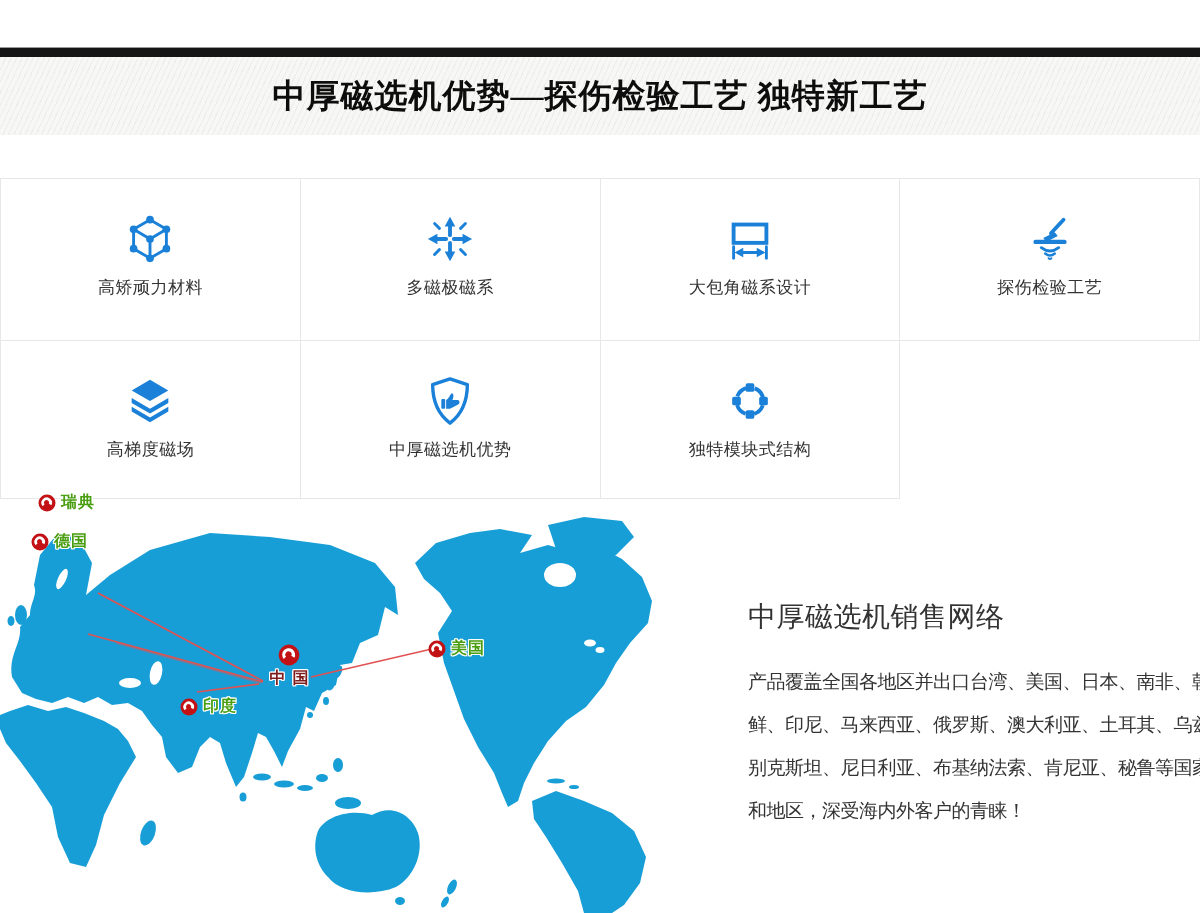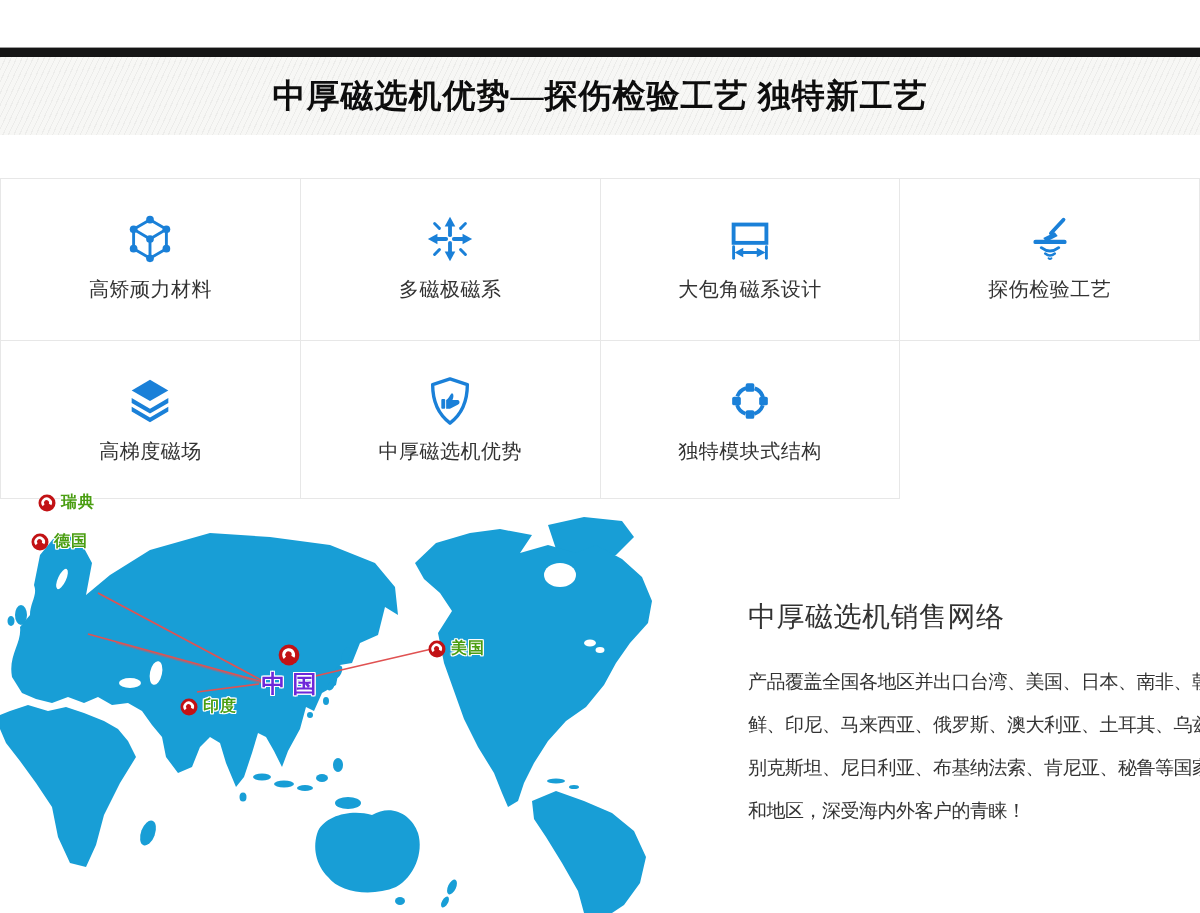--- a/index.html
+++ b/index.html
@@ -28,35 +28,35 @@
     display:grid;grid-template-columns:repeat(4,1fr);grid-template-rows:162px 158px;
     border-top:1px solid #e7e7e7;border-left:1px solid #e7e7e7;
   }
   .feature-cell{
     border-right:1px solid #e7e7e7;border-bottom:1px solid #e7e7e7;
     display:flex;flex-direction:column;align-items:center;padding-top:33px;box-sizing:border-box;
     background:#fff;
   }
   .feat-icon{width:54px;height:54px;color:#1a80d8;flex:0 0 auto;}
   .feature-label{
-    margin-top:10px;font-size:20px;color:#333;letter-spacing:0.5px;white-space:nowrap;
+    margin-top:10px;font-size:17px;color:#333;letter-spacing:0.5px;white-space:nowrap;
   }
   
   .map-wrap{position:absolute;left:0;top:515px;width:720px;height:398px;text-align:center;}
   .map-wrap svg{display:block;}
   .marker{position:absolute;display:flex;align-items:center;gap:5px;}
   .marker .pin{width:18px;height:18px;flex:0 0 auto;}
   .marker-label{
     font-size:16px;font-weight:bold;color:#4a9e12;letter-spacing:1px;white-space:nowrap;
     text-shadow:-1px -1px 0 #fff,1px -1px 0 #fff,-1px 1px 0 #fff,1px 1px 0 #fff,
                 0 -1px 0 #fff,0 1px 0 #fff,-1px 0 0 #fff,1px 0 0 #fff;
   }
   .marker-china{flex-direction:column;gap:2px;width:70px;}
   .marker-china .pin{width:22px;height:22px;}
-  .marker-china .marker-label{font-size:24px;color:#6d28d9;letter-spacing:7px;padding-left:7px;}
+  .marker-china .marker-label{font-size:16px;color:#7f1d1d;letter-spacing:7px;padding-left:7px;}
   
   .sales{position:absolute;left:748px;top:598px;width:480px;}
   .sales-heading{
     margin:0;font-size:28px;font-weight:400;color:#333;letter-spacing:0.5px;white-space:nowrap;
   }
   .sales-paragraph{margin-top:24px;}
   .sales-line{
     font-size:19px;line-height:43px;color:#333;letter-spacing:-0.5px;white-space:nowrap;
   }
 </style>

